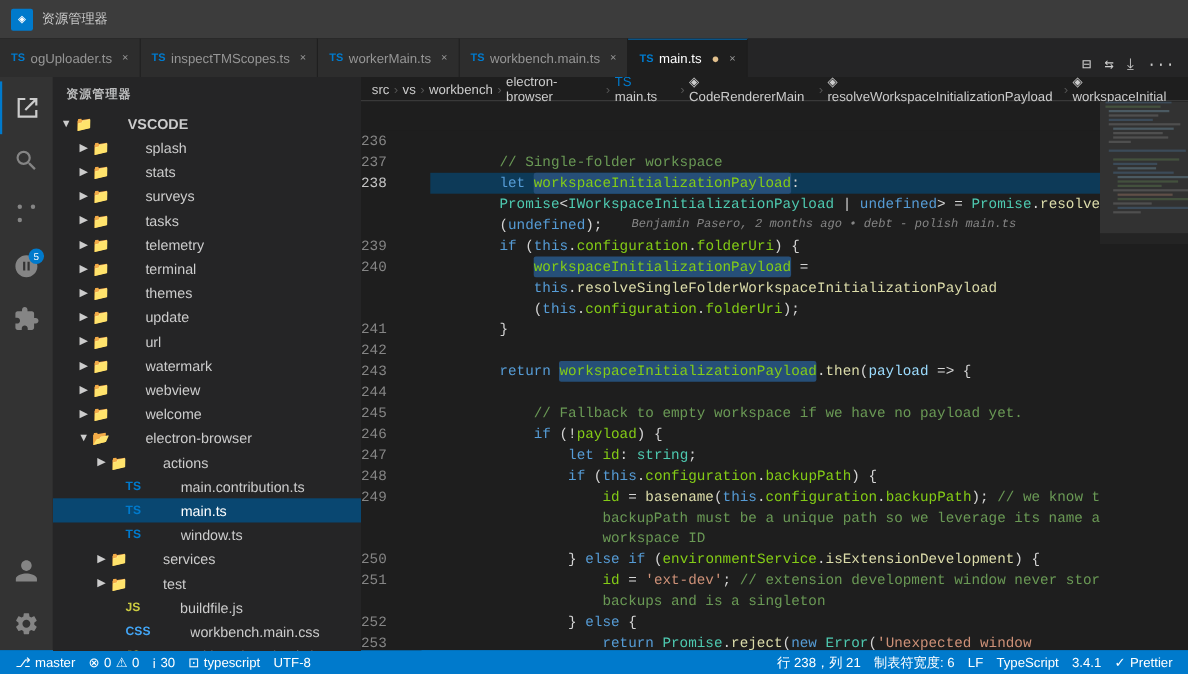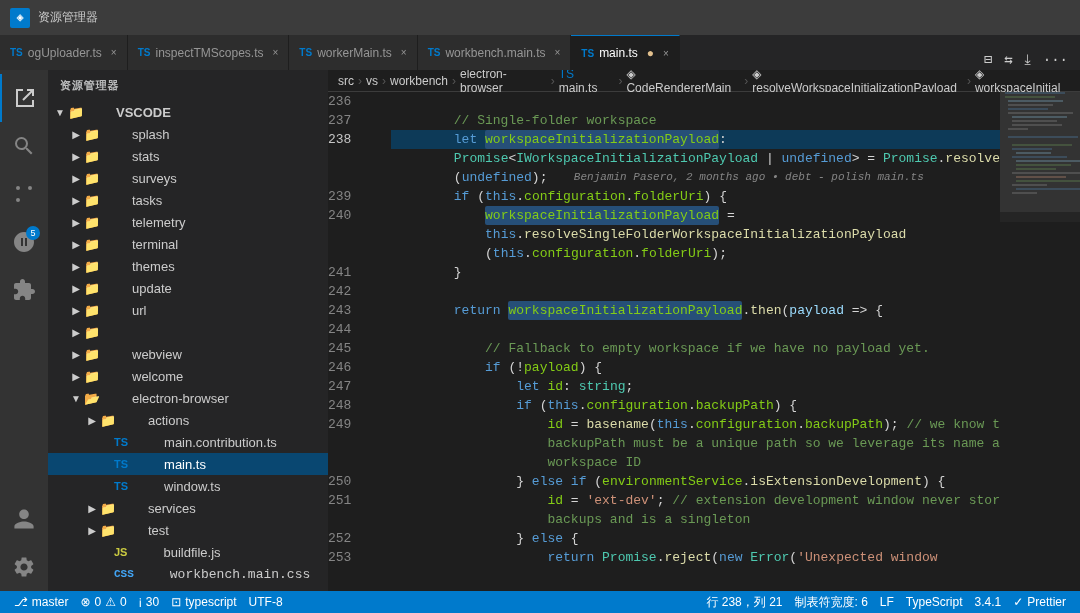--- a/index.html
+++ b/index.html
@@ -242,20 +242,21 @@
       display: flex;
       flex: 1;
       overflow: hidden;
     }
     .code-container {
       flex: 1;
       overflow: hidden;
       background: #1e1e1e;
       display: flex;
       flex-direction: column;
+      margin-top: 27px;
     }
     .code-scroll {
       flex: 1;
       overflow: hidden;
       display: flex;
     }
     .line-numbers {
       background: #1e1e1e;
       color: #858585;
       text-align: right;
@@ -506,20 +507,21 @@
 
         <div class="tree-item" style="padding-left:20px;">
           <span class="tree-arrow">▶</span>
           <span class="tree-folder-icon" style="color:#e8ab53;">📁</span>
           <span class="tree-label">url</span>
         </div>
 
         <div class="tree-item" style="padding-left:20px;">
           <span class="tree-arrow">▶</span>
           <span class="tree-folder-icon" style="color:#e8ab53;">📁</span>
+          <span class="tree-label">watermark</span>
         </div>
 
         <div class="tree-item" style="padding-left:20px;">
           <span class="tree-arrow">▶</span>
           <span class="tree-folder-icon" style="color:#e8ab53;">📁</span>
           <span class="tree-label">webview</span>
         </div>
 
         <div class="tree-item" style="padding-left:20px;">
           <span class="tree-arrow">▶</span>
@@ -568,21 +570,21 @@
           <span class="tree-folder-icon" style="color:#e8ab53;">📁</span>
           <span class="tree-label">test</span>
         </div>
 
         <div class="tree-item" style="padding-left:50px;">
           <span class="tree-arrow"></span>
           <span class="file-icon icon-js">JS</span>
           <span class="tree-label">buildfile.js</span>
         </div>
 
-        <div class="tree-item" style="padding-left:50px;font-family:Liberation Mono, monospace;">
+        <div class="tree-item" style="padding-left:50px;">
           <span class="tree-arrow"></span>
           <span class="file-icon" style="color:#42a5f5;">CSS</span>
           <span class="tree-label">workbench.main.css</span>
         </div>
 
         <div class="tree-item" style="padding-left:50px;">
           <span class="tree-arrow"></span>
           <span class="file-icon icon-js">JS</span>
           <span class="tree-label">workbench.main.nls.js</span>
         </div>

